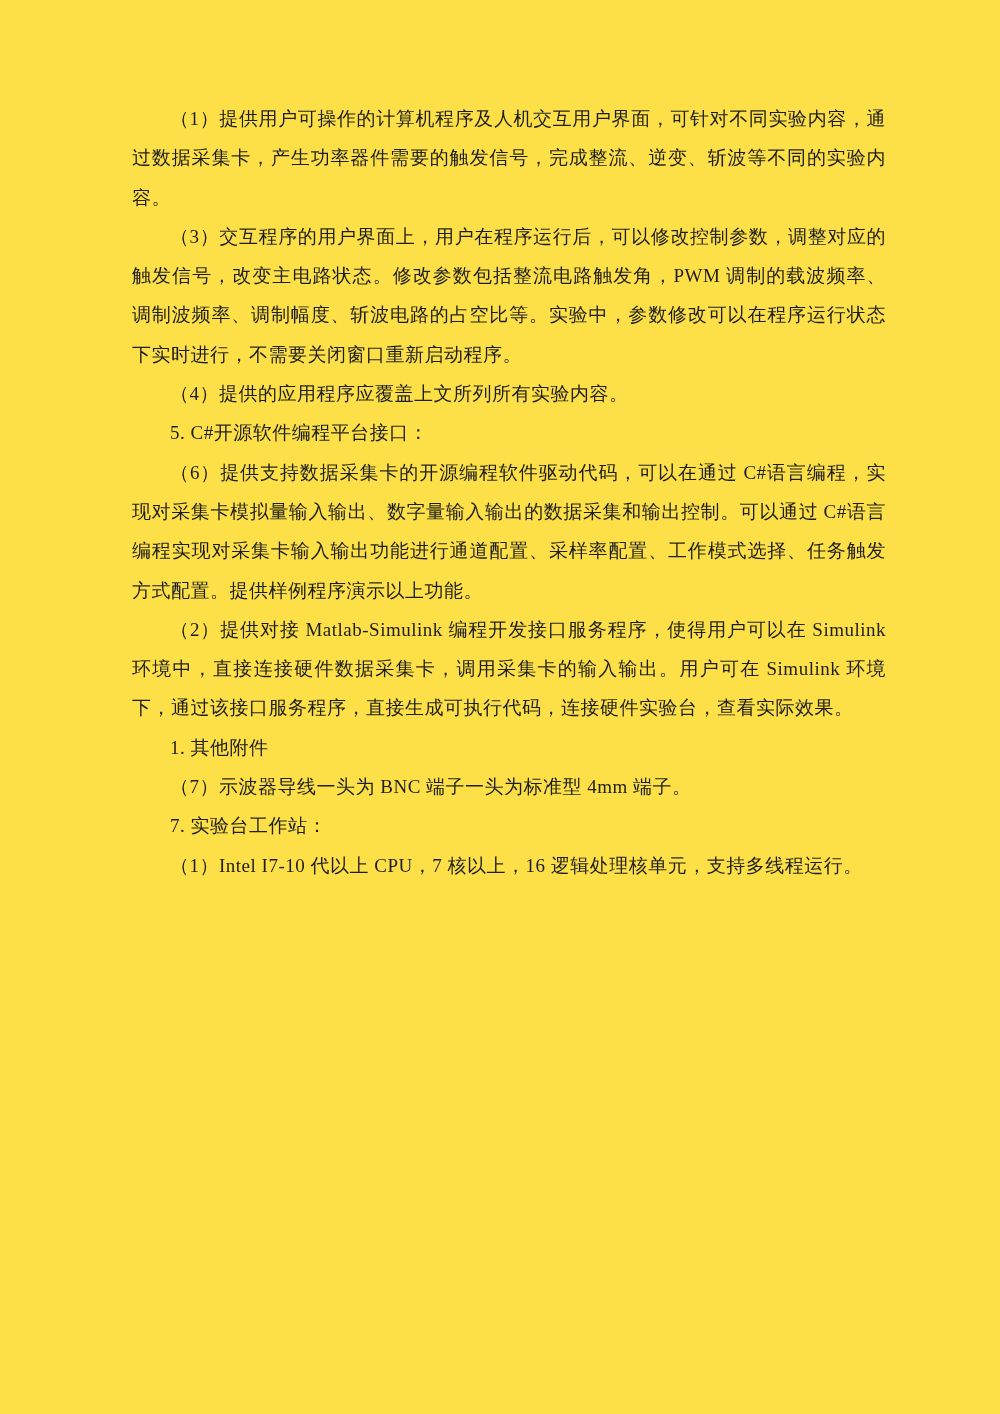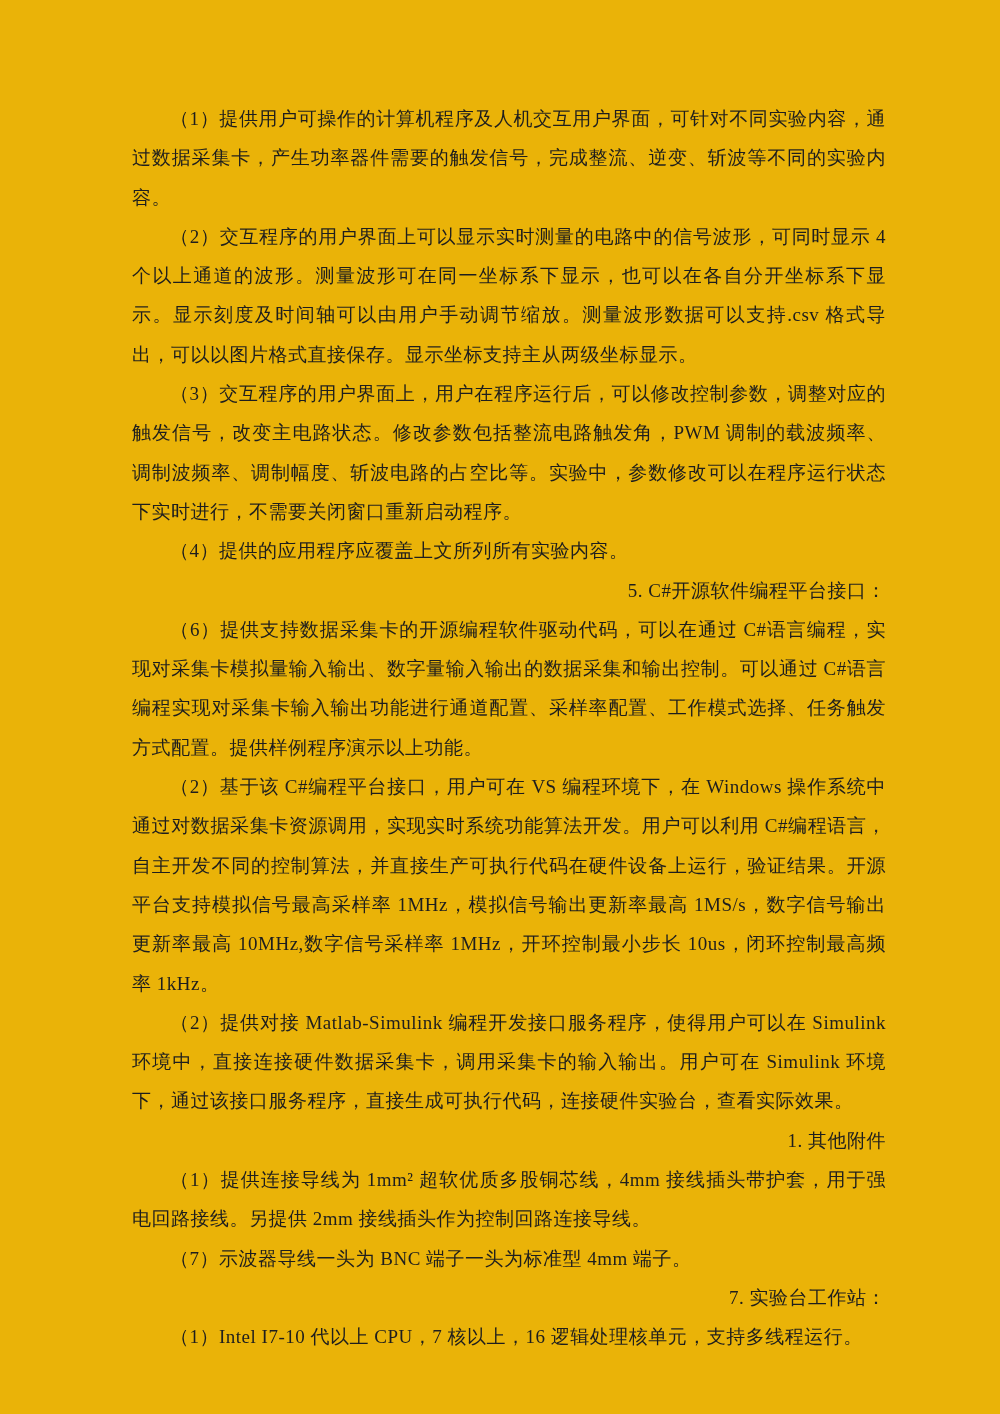--- a/index.html
+++ b/index.html
@@ -13,54 +13,51 @@
     position: relative;
     overflow: hidden;
     font-family: "Liberation Serif", "DejaVu Serif", serif;
   }
   .page {
     position: absolute;
     left: 0;
     top: 0;
     width: 1000px;
     height: 1414px;
-    background: #eab308;
+    background: #fde047;
     box-sizing: border-box;
     padding: 99px 114px 0 132px;
   }
   .doc-body {
     width: 754px;
     color: #1e1e1e;
     font-size: 19px;
     line-height: 39.3px;
   }
   .doc-body p {
     margin: 0;
     padding: 0;
     text-indent: 2em;
     text-align: justify;
     word-break: break-all;
     letter-spacing: 0.5px;
   }
   .doc-body p.section-heading {
-    text-align: right;
+    text-align: left;
   }
 </style>
 </head>
 <body>
 
 <div class="page">
   <div class="doc-body">
     <p>（1）提供用户可操作的计算机程序及人机交互用户界面，可针对不同实验内容，通过数据采集卡，产生功率器件需要的触发信号，完成整流、逆变、斩波等不同的实验内容。</p>
-    <p>（2）交互程序的用户界面上可以显示实时测量的电路中的信号波形，可同时显示 4 个以上通道的波形。测量波形可在同一坐标系下显示，也可以在各自分开坐标系下显示。显示刻度及时间轴可以由用户手动调节缩放。测量波形数据可以支持.csv 格式导出，可以以图片格式直接保存。显示坐标支持主从两级坐标显示。</p>
     <p>（3）交互程序的用户界面上，用户在程序运行后，可以修改控制参数，调整对应的触发信号，改变主电路状态。修改参数包括整流电路触发角，PWM 调制的载波频率、调制波频率、调制幅度、斩波电路的占空比等。实验中，参数修改可以在程序运行状态下实时进行，不需要关闭窗口重新启动程序。</p>
     <p>（4）提供的应用程序应覆盖上文所列所有实验内容。</p>
     <p class="section-heading">5. C#开源软件编程平台接口：</p>
     <p>（6）提供支持数据采集卡的开源编程软件驱动代码，可以在通过 C#语言编程，实现对采集卡模拟量输入输出、数字量输入输出的数据采集和输出控制。可以通过 C#语言编程实现对采集卡输入输出功能进行通道配置、采样率配置、工作模式选择、任务触发方式配置。提供样例程序演示以上功能。</p>
-    <p>（2）基于该 C#编程平台接口，用户可在 VS 编程环境下，在 Windows 操作系统中通过对数据采集卡资源调用，实现实时系统功能算法开发。用户可以利用 C#编程语言，自主开发不同的控制算法，并直接生产可执行代码在硬件设备上运行，验证结果。开源平台支持模拟信号最高采样率 1MHz，模拟信号输出更新率最高 1MS/s，数字信号输出更新率最高 10MHz,数字信号采样率 1MHz，开环控制最小步长 10us，闭环控制最高频率 1kHz。</p>
     <p>（2）提供对接 Matlab-Simulink 编程开发接口服务程序，使得用户可以在 Simulink 环境中，直接连接硬件数据采集卡，调用采集卡的输入输出。用户可在 Simulink 环境下，通过该接口服务程序，直接生成可执行代码，连接硬件实验台，查看实际效果。</p>
     <p class="section-heading">1. 其他附件</p>
-    <p>（1）提供连接导线为 1mm² 超软优质多股铜芯线，4mm 接线插头带护套，用于强电回路接线。另提供 2mm 接线插头作为控制回路连接导线。</p>
     <p>（7）示波器导线一头为 BNC 端子一头为标准型 4mm 端子。</p>
     <p class="section-heading">7. 实验台工作站：</p>
     <p>（1）Intel I7-10 代以上 CPU，7 核以上，16 逻辑处理核单元，支持多线程运行。</p>
   </div>
 </div>
 
 </body></html>

